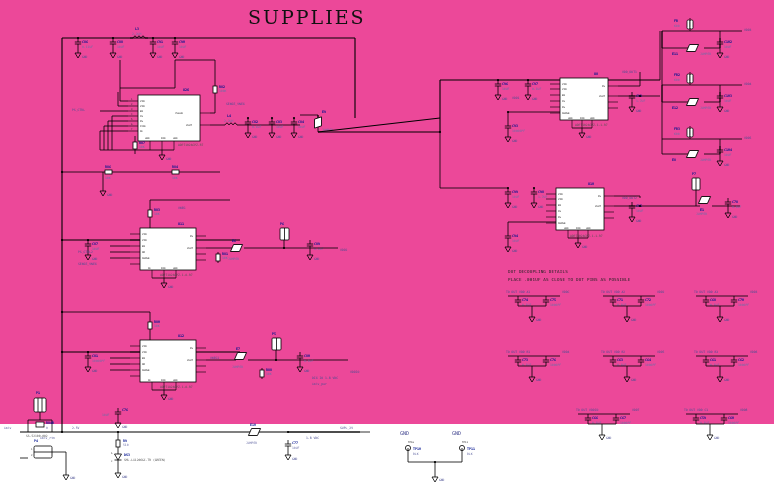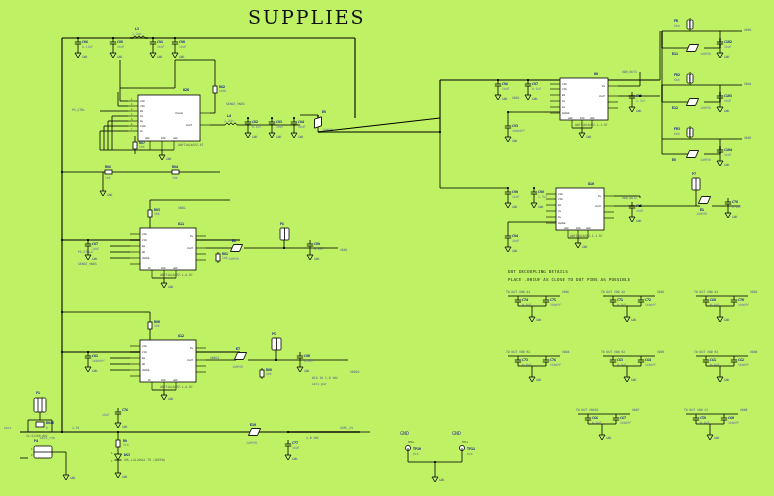--- a/index.html
+++ b/index.html
@@ -1,19 +1,19 @@
 <!DOCTYPE html>
 <html><head>
 <meta charset="utf-8">
 <title>SUPPLIES Schematic</title>
 <style>
   html,body{margin:0;padding:0;background:#ffffff;}
   body{width:774px;height:496px;overflow:hidden;
        font-family:"DejaVu Sans Mono",monospace;}
-  #sheet{position:relative;width:774px;height:496px;background:#bef264;}
+  #sheet{position:relative;width:774px;height:424px;background:#ec4899;}
   svg#schematic{position:absolute;left:0;top:0;width:774px;height:496px;}
   .wire{stroke:#000;stroke-width:0.8;fill:none;}
   .wire-bus{stroke:#000;stroke-width:1.1;fill:none;}
   .body{stroke:#000;stroke-width:0.8;fill:none;}
   .body-fill{stroke:#000;stroke-width:0.8;fill:#fff;}
   .pinline{stroke:#000;stroke-width:0.6;fill:none;}
   .dot{fill:#000;}
   text{font-family:"DejaVu Sans Mono",monospace;dominant-baseline:middle;}
   .t-title{font-size:19px;fill:#111;letter-spacing:2px;font-family:"DejaVu Serif",serif;}
   .t-ref{font-size:3.3px;fill:#00128f;font-weight:bold;}

